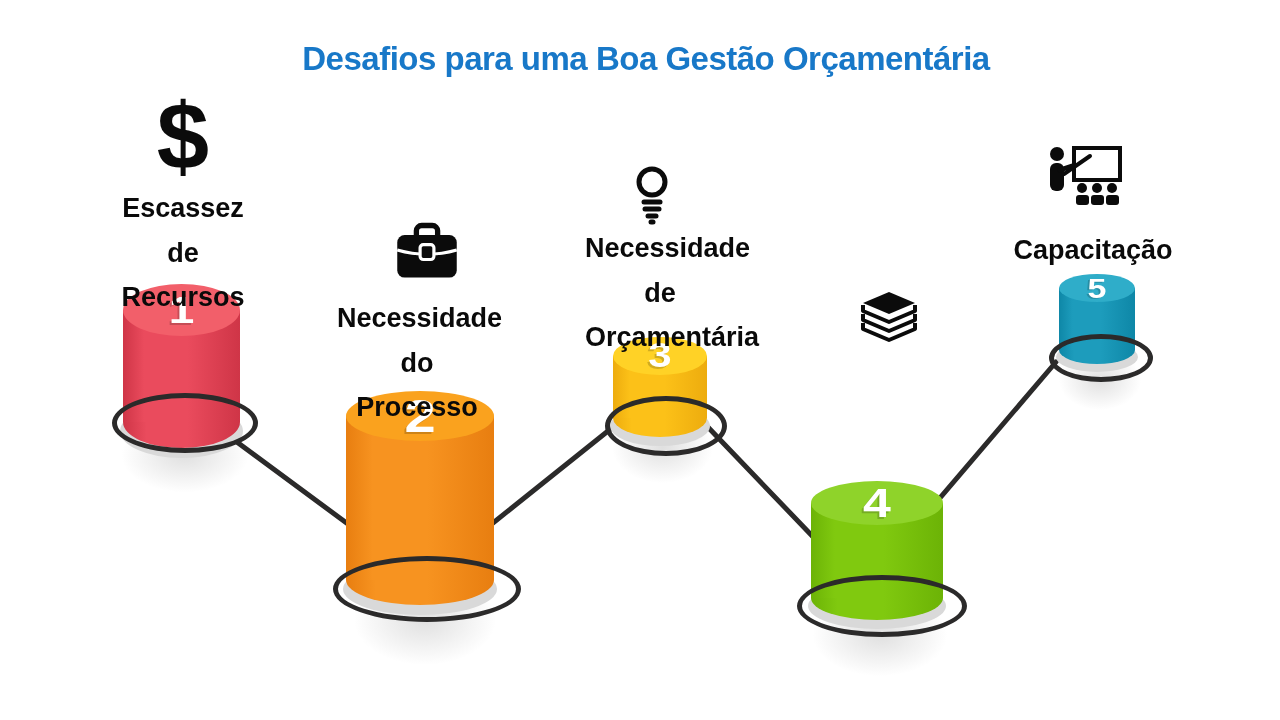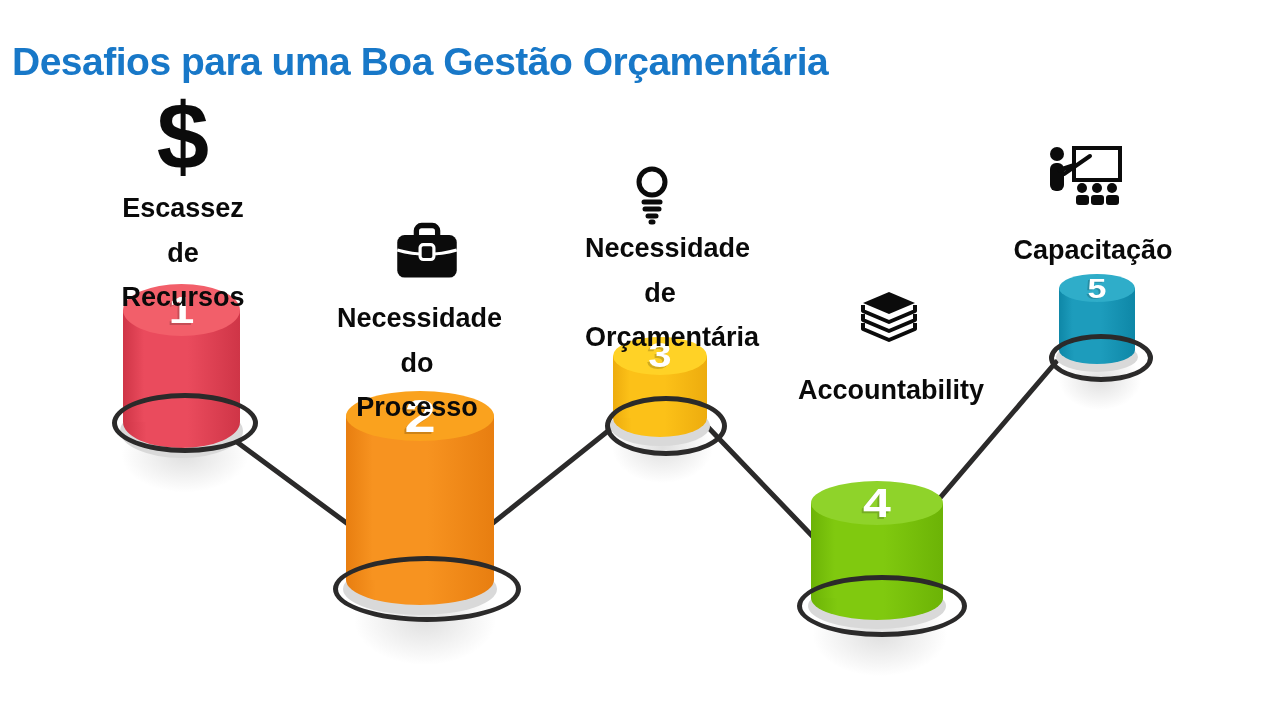--- a/index.html
+++ b/index.html
@@ -1,22 +1,22 @@
 <!DOCTYPE html>
 <html><head>
 <meta charset="utf-8">
 <style>
   html,body{margin:0;padding:0;background:#fff;}
   .stage{
     position:relative;width:1280px;height:720px;overflow:hidden;background:#fff;
     font-family:"Liberation Sans","DejaVu Sans",sans-serif;
   }
   .title{
-    position:absolute;left:12px;right:0;top:40px;text-align:left;
-    font-size:39px;font-weight:bold;letter-spacing:-0.5px;color:#1878C8;
+    position:absolute;left:12px;right:0;top:40px;text-align:center;
+    font-size:33px;font-weight:bold;letter-spacing:-0.5px;color:#1878C8;
   }
   .connectors{position:absolute;left:0;top:0;width:1280px;height:720px;color:#2B2A2A;}
   .cyl{position:absolute;left:0;top:0;width:100%;height:100%;pointer-events:none;}
   .cyl>div{position:absolute;}
   .floor-shadow{
     background:radial-gradient(ellipse closest-side,rgba(60,60,60,0.16),rgba(60,60,60,0.0) 75%);
   }
   .plate{background:#D9D9D9;border-radius:50%;}
   .bodypart{background:linear-gradient(90deg,var(--dark) 0%,var(--light) 18%,var(--light) 55%,var(--dark) 100%);}
   .bottomcap{border-radius:50%;background:linear-gradient(90deg,var(--dark) 0%,var(--light) 20%,var(--light) 55%,var(--dark) 100%);}
@@ -141,16 +141,15 @@
       <circle cx="51" cy="42" r="5" fill="currentColor"></circle>
         <rect x="45" y="49" width="13" height="10" rx="3" fill="currentColor"></rect>
       <circle cx="66" cy="42" r="5" fill="currentColor"></circle>
         <rect x="60" y="49" width="13" height="10" rx="3" fill="currentColor"></rect>
     </svg>
   </div>
 
   <div class="label" style="left:103px;top:186px;width:160px">Escassez de Recursos</div>
   <div class="label" style="left:337px;top:296px;width:160px">Necessidade do Processo</div>
   <div class="label" style="left:585px;top:226px;width:150px">Necessidade de Orçamentária</div>
-  <div class="label" style="left:798px;top:368px;width:180px">Accountability</div>
   <div class="label" style="left:1013px;top:228px;width:160px">Capacitação</div>
 
 </div>
 
 </body></html>

